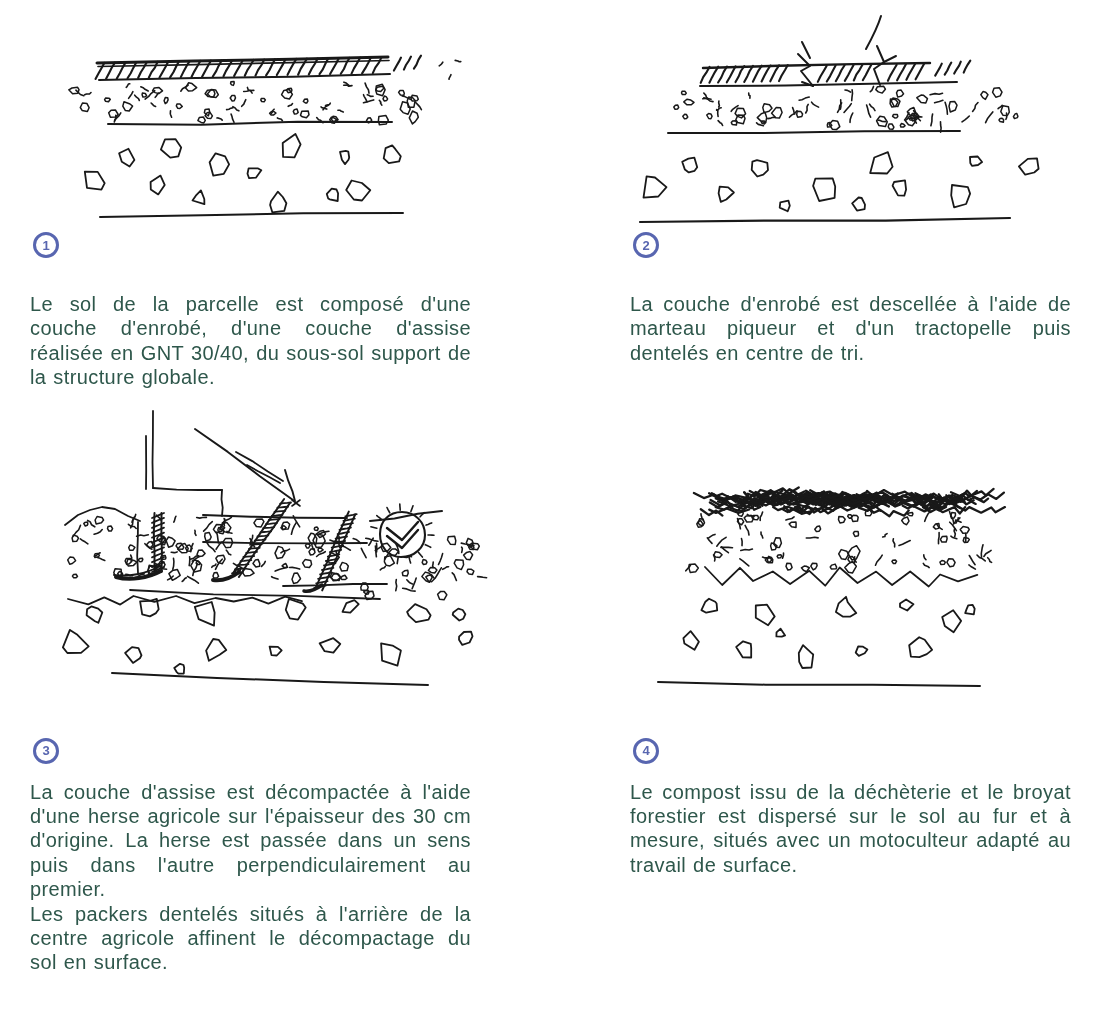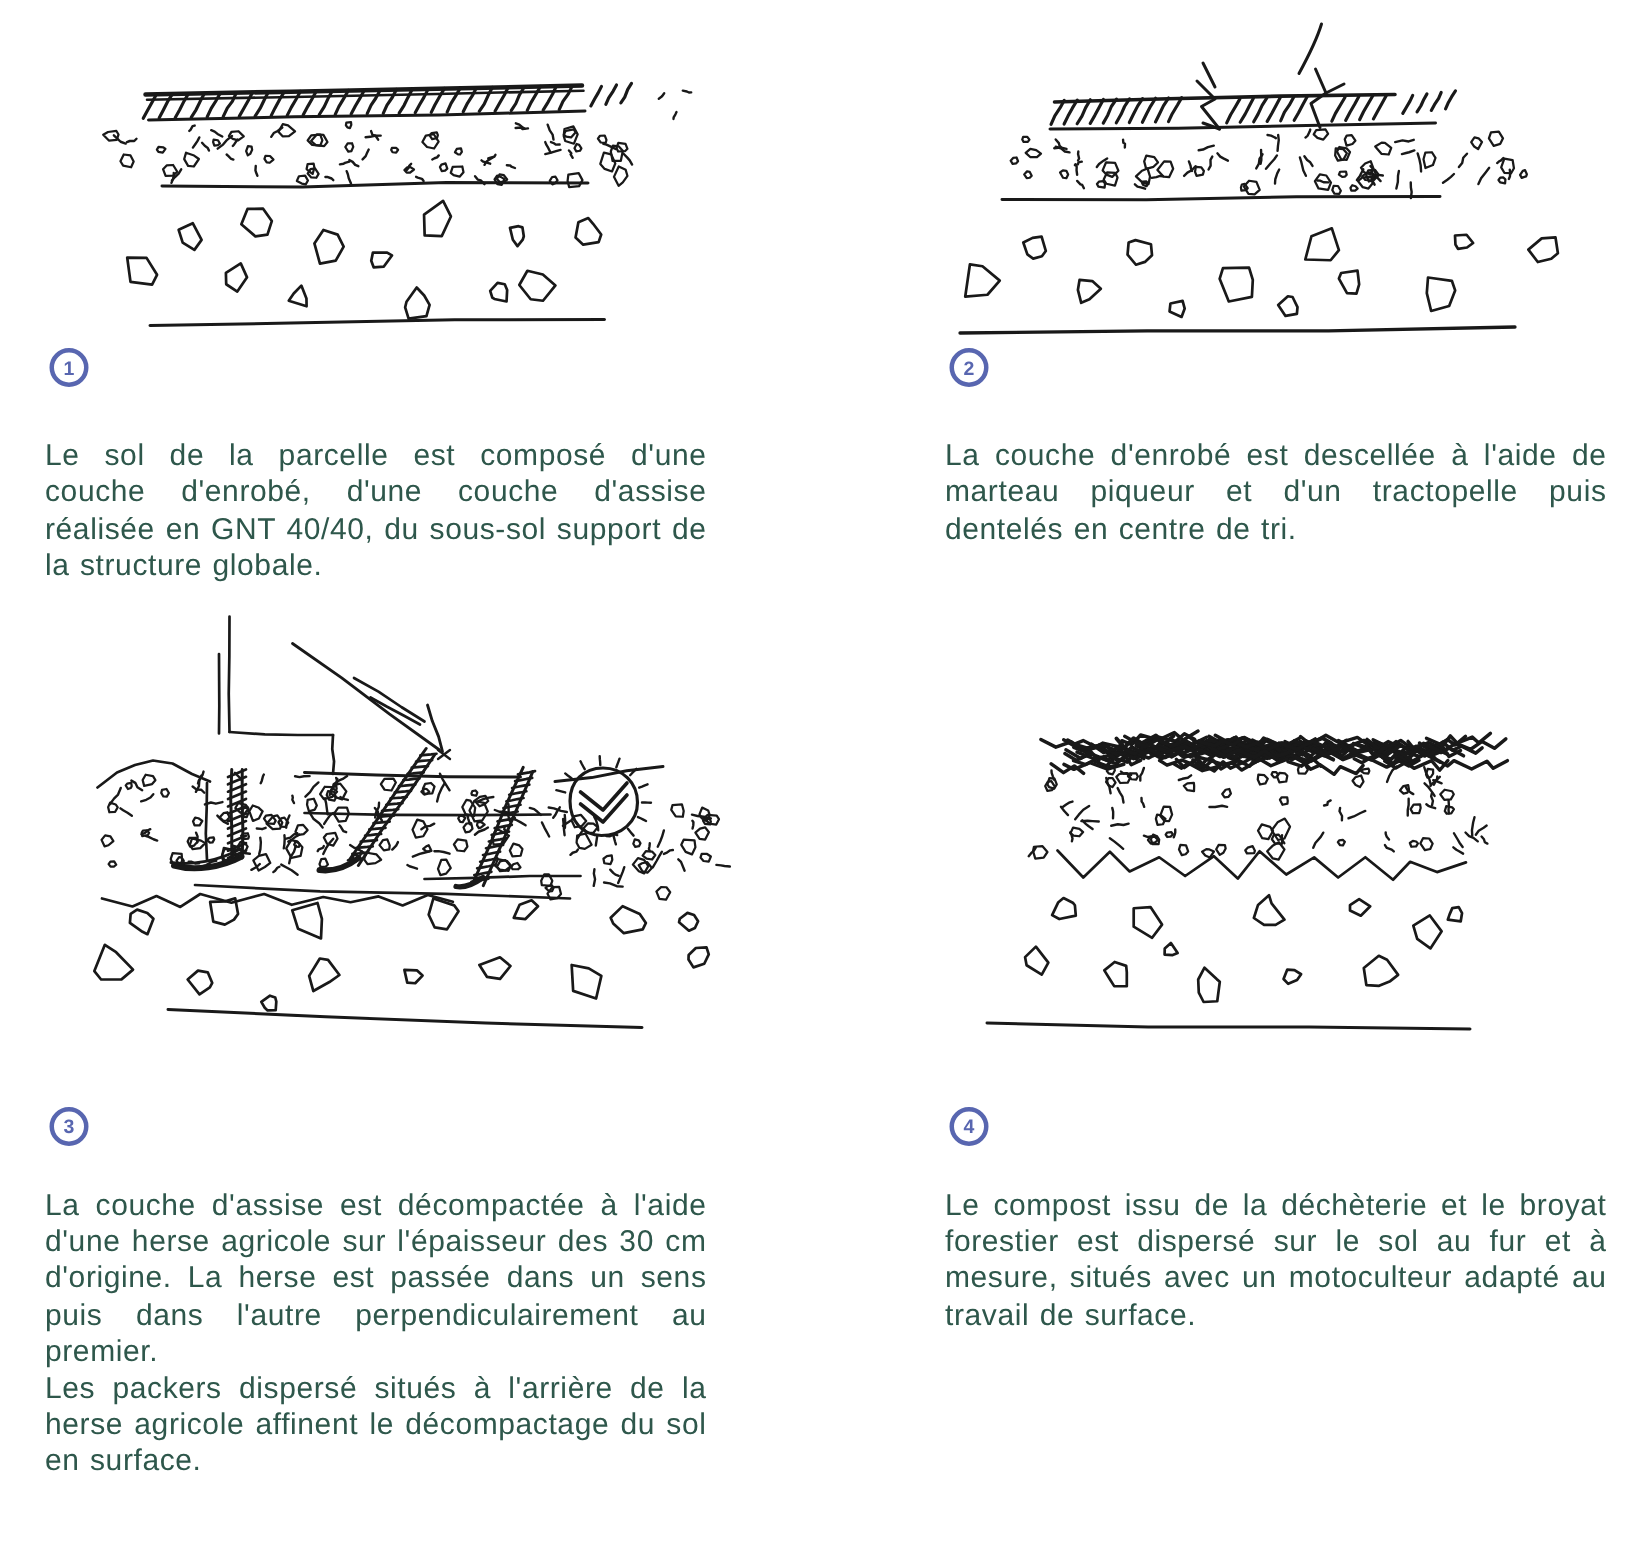--- a/index.html
+++ b/index.html
@@ -35,21 +35,21 @@
     background:#fff;
   }
   .row2 .badge{margin-top:29px;}
   .desc{
     margin:34px 0 0 0;width:441px;
     color:var(--text);
     font-size:20px;line-height:24.4px;
     text-align:justify;
     letter-spacing:0.4px;word-spacing:1px;
   }
-  .row2 .desc{margin-top:28px;}
+  .row2 .desc{margin-top:16px;}
   .desc p{margin:0;padding:0;}
 </style>
 </head>
 <body>
 
 <div class="page">
   <div class="grid">
 
     <div class="cell">
       <div class="fig">
@@ -177,21 +177,21 @@
             <path d="M156.3 183.0 L156.4 188.2 L144.5 184.5 L147.8 179.7 L152.9 174.4 Z" fill="none" stroke="#191919" stroke-width="1.8" stroke-linecap="round" stroke-linejoin="round"></path>
             <path d="M238.4 187.3 L236.3 194.8 L224.4 196.4 L222.1 188.9 L223.0 185.2 L229.8 175.7 L234.8 181.0 Z" fill="none" stroke="#191919" stroke-width="1.8" stroke-linecap="round" stroke-linejoin="round"></path>
             <path d="M290.1 177.3 L289.7 185.0 L281.6 183.3 L280.2 182.4 L278.8 177.9 L283.7 172.6 L288.5 173.5 Z" fill="none" stroke="#191919" stroke-width="1.8" stroke-linecap="round" stroke-linejoin="round"></path>
             <path d="M52.0 201.0 L154.2 199.2 L255.1 197.2 L355.0 197.0" fill="none" stroke="#191919" stroke-width="2" stroke-linecap="round" stroke-linejoin="round"></path>
           </svg>
       </div>
       <div class="badge">
         <span>1</span>
       </div>
       <div class="desc">
-        <p>Le sol de la parcelle est composé d'une couche d'enrobé, d'une couche d'assise réalisée en GNT 40/40, du sous-sol support de la structure globale.</p>
+        <p>Le sol de la parcelle est composé d'une couche d'enrobé, d'une couche d'assise réalisée en GNT 30/40, du sous-sol support de la structure globale.</p>
       </div>
     </div>
 
     <div class="cell">
       <div class="fig">
         <svg id="svg2" width="450" height="232" viewBox="0 0 450 232">
             <path d="M251 0 C248 10 242 22 236 33" fill="none" stroke="#191919" stroke-width="2" stroke-linecap="round" stroke-linejoin="round"></path>
             <path d="M73.0 52.0 L148.9 49.8 L223.8 48.1 L300.0 47.0" fill="none" stroke="#191919" stroke-width="2.4" stroke-linecap="round" stroke-linejoin="round"></path>
             <path d="M70.0 70.0 L155.4 69.5 L241.2 67.7 L327.0 66.0" fill="none" stroke="#191919" stroke-width="2" stroke-linecap="round" stroke-linejoin="round"></path>
             <path d="M79.5 50.9 L76.8 55.8 L73.2 61.2 L70.7 66.9" fill="none" stroke="#191919" stroke-width="2.1" stroke-linecap="round" stroke-linejoin="round"></path>
@@ -588,21 +588,21 @@
             <path d="M144.2 258.8 L143.8 264.5 L138.4 264.6 L136.5 262.8 L134.2 258.9 L140.0 254.8 L143.5 256.0 Z" fill="none" stroke="#191919" stroke-width="1.8" stroke-linecap="round" stroke-linejoin="round"></path>
             <path d="M425.4 205.2 L423.3 209.7 L419.3 211.5 L412.7 205.8 L413.2 203.5 L418.3 199.6 L422.7 201.0 Z" fill="none" stroke="#191919" stroke-width="1.8" stroke-linecap="round" stroke-linejoin="round"></path>
             <path d="M72.0 264.0 L177.0 268.9 L283.8 273.0 L388.0 276.0" fill="none" stroke="#191919" stroke-width="2" stroke-linecap="round" stroke-linejoin="round"></path>
           </svg>
       </div>
       <div class="badge">
         <span>3</span>
       </div>
       <div class="desc">
         <p>La couche d'assise est décompactée à l'aide d'une herse agricole sur l'épaisseur des 30 cm d'origine. La herse est passée dans un sens puis dans l'autre perpendiculairement au premier.</p>
-        <p>Les packers dispersé situés à l'arrière de la herse agricole affinent le décompactage du sol en surface.</p>
+        <p>Les packers dentelés situés à l'arrière de la centre agricole affinent le décompactage du sol en surface.</p>
       </div>
     </div>
 
     <div class="cell row2">
       <div class="fig">
         <svg id="svg4" width="445" height="300" viewBox="0 0 445 300">
             <path d="M285.4 84.2 L295.8 89.2 L303.8 84.6 L310.8 89.6" fill="none" stroke="#191919" stroke-width="2.3" stroke-linecap="round" stroke-linejoin="round"></path>
             <path d="M264.8 86.5 L276.6 92.4 L287.3 89.8 L294.6 94.8" fill="none" stroke="#191919" stroke-width="2.3" stroke-linecap="round" stroke-linejoin="round"></path>
             <path d="M200.4 91.3 L207.0 97.6 L211.7 93.6 L223.7 97.8 L235.6 93.6" fill="none" stroke="#191919" stroke-width="2.3" stroke-linecap="round" stroke-linejoin="round"></path>
             <path d="M222.7 86.4 L230.2 90.2 L237.1 87.7 L247.7 91.7" fill="none" stroke="#191919" stroke-width="2.3" stroke-linecap="round" stroke-linejoin="round"></path>

